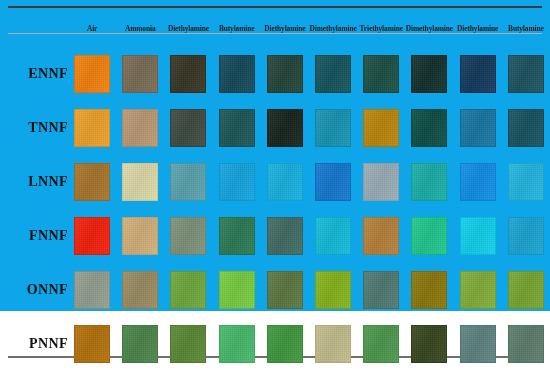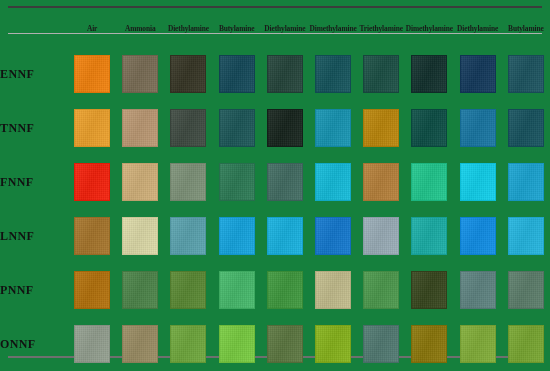--- a/index.html
+++ b/index.html
@@ -9,22 +9,22 @@
   }
   body {
     width: 550px;
     height: 371px;
     font-family: "Liberation Serif", "DejaVu Serif", serif;
     overflow: hidden;
   }
   #figure {
     position: relative;
     width: 550px;
-    height: 371px;
-    background: #15803d;
+    height: 311px;
+    background: #0ea5e9;
     box-sizing: border-box;
   }
   .rule-top {
     position: absolute;
     left: 8px;
     right: 8px;
     top: 6px;
     height: 2px;
     background: #3c3c3c;
   }
@@ -62,24 +62,24 @@
     letter-spacing: -0.1px;
     vertical-align: bottom;
     height: 23px;
   }
   table.grid th.corner {
     width: 68px;
     padding: 0;
   }
   table.grid td.rowhead {
     width: 68px;
-    font-size: 12px;
+    font-size: 14px;
     font-weight: bold;
     color: #111111;
-    text-align: left;
+    text-align: right;
     padding: 0;
     letter-spacing: 0.4px;
     vertical-align: middle;
   }
   table.grid td.cell {
     padding: 0;
     text-align: center;
     vertical-align: middle;
     height: 54px;
   }
@@ -190,20 +190,53 @@
             <span class="swatch" style="background-color: rgb(11, 78, 69);"></span>
           </td>
         <td class="cell">
             <span class="swatch" style="background-color: rgb(23, 119, 164);"></span>
           </td>
         <td class="cell">
             <span class="swatch" style="background-color: rgb(22, 83, 95);"></span>
           </td>
       </tr>
       <tr>
+        <td class="rowhead">LNNF</td>
+        <td class="cell">
+            <span class="swatch" style="background-color: rgb(168, 118, 42);"></span>
+          </td>
+        <td class="cell">
+            <span class="swatch" style="background-color: rgb(223, 220, 169);"></span>
+          </td>
+        <td class="cell">
+            <span class="swatch" style="background-color: rgb(90, 164, 176);"></span>
+          </td>
+        <td class="cell">
+            <span class="swatch" style="background-color: rgb(19, 166, 226);"></span>
+          </td>
+        <td class="cell">
+            <span class="swatch" style="background-color: rgb(22, 179, 226);"></span>
+          </td>
+        <td class="cell">
+            <span class="swatch" style="background-color: rgb(18, 121, 209);"></span>
+          </td>
+        <td class="cell">
+            <span class="swatch" style="background-color: rgb(155, 174, 185);"></span>
+          </td>
+        <td class="cell">
+            <span class="swatch" style="background-color: rgb(25, 176, 168);"></span>
+          </td>
+        <td class="cell">
+            <span class="swatch" style="background-color: rgb(14, 143, 233);"></span>
+          </td>
+        <td class="cell">
+            <span class="swatch" style="background-color: rgb(34, 183, 226);"></span>
+          </td>
+      </tr>
+      <tr>
         <td class="rowhead">FNNF</td>
         <td class="cell">
             <span class="swatch" style="background-color: rgb(248, 31, 9);"></span>
           </td>
         <td class="cell">
             <span class="swatch" style="background-color: rgb(211, 178, 122);"></span>
           </td>
         <td class="cell">
             <span class="swatch" style="background-color: rgb(126, 147, 121);"></span>
           </td>
@@ -223,50 +256,50 @@
             <span class="swatch" style="background-color: rgb(31, 201, 142);"></span>
           </td>
         <td class="cell">
             <span class="swatch" style="background-color: rgb(14, 210, 238);"></span>
           </td>
         <td class="cell">
             <span class="swatch" style="background-color: rgb(25, 166, 212);"></span>
           </td>
       </tr>
       <tr>
-        <td class="rowhead">LNNF</td>
-        <td class="cell">
-            <span class="swatch" style="background-color: rgb(168, 118, 42);"></span>
-          </td>
-        <td class="cell">
-            <span class="swatch" style="background-color: rgb(223, 220, 169);"></span>
-          </td>
-        <td class="cell">
-            <span class="swatch" style="background-color: rgb(90, 164, 176);"></span>
-          </td>
-        <td class="cell">
-            <span class="swatch" style="background-color: rgb(19, 166, 226);"></span>
-          </td>
-        <td class="cell">
-            <span class="swatch" style="background-color: rgb(22, 179, 226);"></span>
-          </td>
-        <td class="cell">
-            <span class="swatch" style="background-color: rgb(18, 121, 209);"></span>
-          </td>
-        <td class="cell">
-            <span class="swatch" style="background-color: rgb(155, 174, 185);"></span>
-          </td>
-        <td class="cell">
-            <span class="swatch" style="background-color: rgb(25, 176, 168);"></span>
-          </td>
-        <td class="cell">
-            <span class="swatch" style="background-color: rgb(14, 143, 233);"></span>
-          </td>
-        <td class="cell">
-            <span class="swatch" style="background-color: rgb(34, 183, 226);"></span>
+        <td class="rowhead">ONNF</td>
+        <td class="cell">
+            <span class="swatch" style="background-color: rgb(148, 160, 144);"></span>
+          </td>
+        <td class="cell">
+            <span class="swatch" style="background-color: rgb(155, 141, 99);"></span>
+          </td>
+        <td class="cell">
+            <span class="swatch" style="background-color: rgb(111, 169, 60);"></span>
+          </td>
+        <td class="cell">
+            <span class="swatch" style="background-color: rgb(121, 206, 64);"></span>
+          </td>
+        <td class="cell">
+            <span class="swatch" style="background-color: rgb(92, 120, 64);"></span>
+          </td>
+        <td class="cell">
+            <span class="swatch" style="background-color: rgb(135, 181, 26);"></span>
+          </td>
+        <td class="cell">
+            <span class="swatch" style="background-color: rgb(81, 122, 114);"></span>
+          </td>
+        <td class="cell">
+            <span class="swatch" style="background-color: rgb(140, 120, 9);"></span>
+          </td>
+        <td class="cell">
+            <span class="swatch" style="background-color: rgb(130, 175, 56);"></span>
+          </td>
+        <td class="cell">
+            <span class="swatch" style="background-color: rgb(121, 168, 48);"></span>
           </td>
       </tr>
       <tr>
         <td class="rowhead">PNNF</td>
         <td class="cell">
             <span class="swatch" style="background-color: rgb(181, 114, 10);"></span>
           </td>
         <td class="cell">
             <span class="swatch" style="background-color: rgb(76, 133, 73);"></span>
           </td>
@@ -286,51 +319,18 @@
             <span class="swatch" style="background-color: rgb(75, 154, 76);"></span>
           </td>
         <td class="cell">
             <span class="swatch" style="background-color: rgb(55, 70, 29);"></span>
           </td>
         <td class="cell">
             <span class="swatch" style="background-color: rgb(94, 132, 129);"></span>
           </td>
         <td class="cell">
             <span class="swatch" style="background-color: rgb(92, 126, 107);"></span>
-          </td>
-      </tr>
-      <tr>
-        <td class="rowhead">ONNF</td>
-        <td class="cell">
-            <span class="swatch" style="background-color: rgb(148, 160, 144);"></span>
-          </td>
-        <td class="cell">
-            <span class="swatch" style="background-color: rgb(155, 141, 99);"></span>
-          </td>
-        <td class="cell">
-            <span class="swatch" style="background-color: rgb(111, 169, 60);"></span>
-          </td>
-        <td class="cell">
-            <span class="swatch" style="background-color: rgb(121, 206, 64);"></span>
-          </td>
-        <td class="cell">
-            <span class="swatch" style="background-color: rgb(92, 120, 64);"></span>
-          </td>
-        <td class="cell">
-            <span class="swatch" style="background-color: rgb(135, 181, 26);"></span>
-          </td>
-        <td class="cell">
-            <span class="swatch" style="background-color: rgb(81, 122, 114);"></span>
-          </td>
-        <td class="cell">
-            <span class="swatch" style="background-color: rgb(140, 120, 9);"></span>
-          </td>
-        <td class="cell">
-            <span class="swatch" style="background-color: rgb(130, 175, 56);"></span>
-          </td>
-        <td class="cell">
-            <span class="swatch" style="background-color: rgb(121, 168, 48);"></span>
           </td>
       </tr>
     </tbody>
   </table>
 
 </div>
 
 </body></html>

